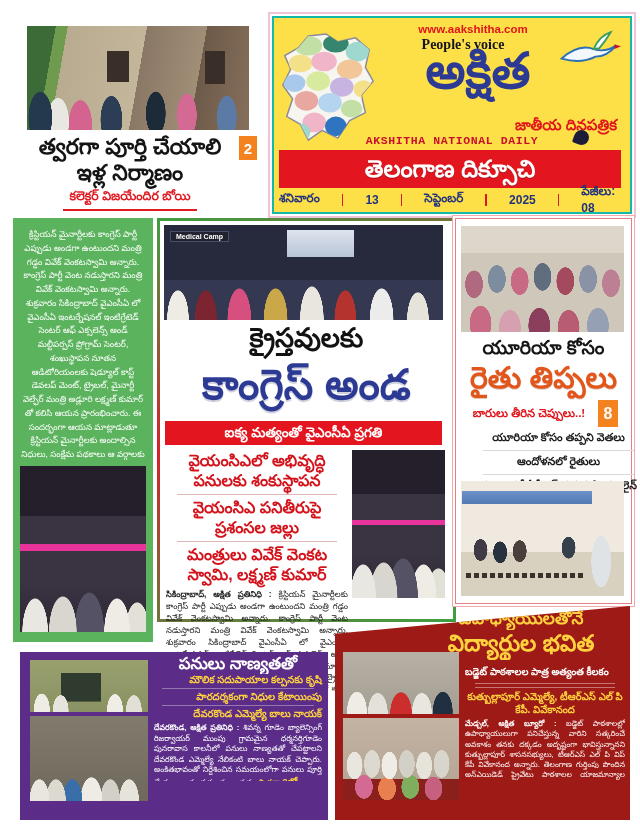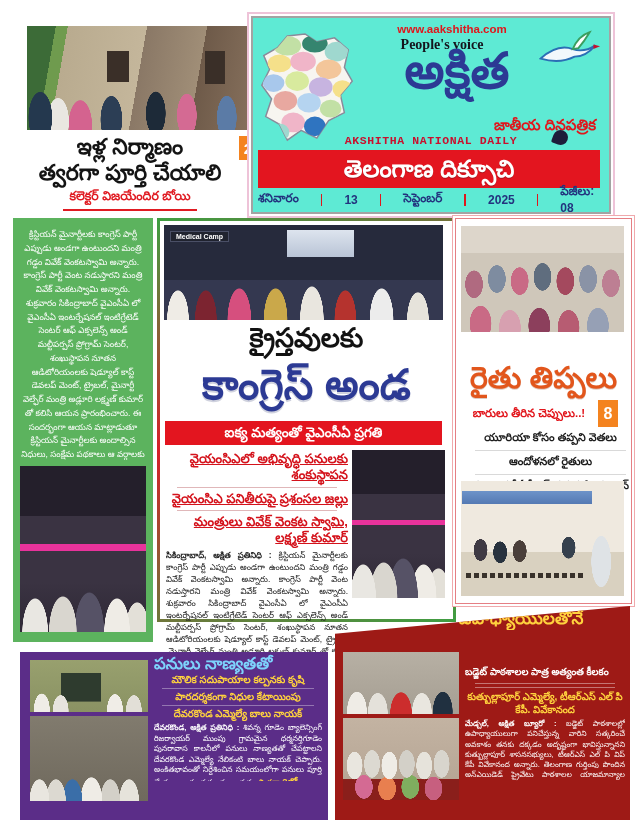--- a/index.html
+++ b/index.html
@@ -28,22 +28,22 @@
   .tl-head{left:0;top:118px;width:234px;color:#141414;font-weight:bold;
            font-size:22px;line-height:1.18;}
   .badge{background:#f4831f;color:#fff;font-weight:bold;display:flex;
          align-items:center;justify-content:center;}
   .tl-badge{left:226px;top:120px;width:18px;height:24px;font-size:15px;}
   .tl-byline{left:0;top:170px;width:234px;}
   .tl-byline span{display:inline-block;color:#e01b22;font-weight:bold;font-size:12.5px;
                   border-bottom:2px solid #e01b22;padding:0 6px 3px;}
 
   
-  #mh{left:251px;top:16px;width:356px;height:194px;background:#5eead4;
-      border:2px solid #a3a3a3;box-shadow:0 0 0 2px #fff,0 0 0 4px #eec3d8;}
+  #mh{left:272px;top:16px;width:356px;height:194px;background:#fde047;
+      border:2px solid #14b8a6;box-shadow:0 0 0 2px #fff,0 0 0 4px #eec3d8;}
   .mh-site{left:104px;top:5px;width:190px;color:#e0161c;font-weight:bold;font-size:11.5px;}
   .mh-voice{left:104px;top:19px;width:170px;color:#15151d;font-weight:bold;font-size:14px;
             font-family:"Liberation Serif",serif;}
   .mh-logo{left:96px;top:28px;width:216px;color:#2c3a94;font-weight:bold;font-size:50px;
            line-height:1;height:70px;overflow:hidden;}
   .mh-sub{right:4px;top:98px;width:120px;color:#e0161c;font-weight:bold;font-size:15px;}
   .mh-daily{left:56px;top:116px;width:244px;color:#c8102e;font-weight:bold;
             font-size:11.5px;letter-spacing:.6px;font-family:Liberation Mono, monospace;}
   .mh-flourish{left:300px;top:112px;width:15px;height:15px;background:#1d1d3a;
                border-radius:50% 50% 50% 12%;transform:rotate(20deg);}
@@ -87,21 +87,21 @@
   .mc-label{position:absolute;left:6px;top:6px;background:#20232f;color:#fff;font-size:7px;
             font-weight:bold;padding:1px 5px;border:1px solid #4a4f66;}
   .mc-screen{position:absolute;left:44%;top:5px;width:24%;height:28%;
              background:linear-gradient(#dde4ee,#b9c4d6);}
   .cb-h1{left:0;top:102px;width:100%;color:#121212;font-weight:bold;font-size:27px;height:38px;}
   .cb-h2{left:0;top:140px;width:100%;color:#2c3a94;font-weight:bold;font-size:42px;height:54px;
          text-shadow:0 2px 0 rgba(20,30,90,.2);}
   .cb-band{left:5px;top:200px;width:277px;height:24px;background:#e3151f;color:#fff;
            font-weight:bold;font-size:13.5px;line-height:24px;}
   .cb-left{left:6px;top:230px;width:182px;}
-  .cb-sub{color:#d4121b;font-weight:bold;font-size:13px;text-align:right;line-height:1.25;text-decoration:underline;}
+  .cb-sub{color:#d4121b;font-weight:bold;font-size:16px;text-align:center;line-height:1.25;}
   .rule{height:1px;background:#e0b7b9;width:88%;margin:3px auto;}
   .cb-body{margin-top:4px;color:#222;font-size:8.4px;line-height:1.42;height:102px;}
   .dateline{font-weight:bold;}
   .cb-photo2{left:192px;top:229px;width:93px;height:148px;}
 
   
   #rb{left:455px;top:218px;width:175px;height:384px;background:#fff;
       border:1px solid #e57f84;box-shadow:0 0 0 2px #fff,0 0 0 3px #f0a9ac;}
   .rb-photo1{left:5px;top:7px;width:163px;height:106px;
     background:
@@ -117,21 +117,21 @@
       radial-gradient(11px 18px at 48% 94%,#8c3f5c 97%,transparent),
       radial-gradient(11px 18px at 66% 96%,#b75c72 97%,transparent),
       radial-gradient(11px 18px at 84% 94%,#96a0b5 97%,transparent),
       linear-gradient(#ddd6cb 0 25%,#cfc7ba 25% 100%);}
   .rb-h1{left:0;top:118px;width:100%;color:#151515;font-weight:bold;font-size:19px;height:24px;}
   .rb-h2{left:0;top:142px;width:100%;color:#e2561c;font-weight:bold;font-size:30px;height:42px;
          text-shadow:0 1px 0 rgba(120,40,0,.25);}
   .rb-sub{left:8px;top:188px;width:130px;color:#e2161c;font-weight:bold;font-size:11.5px;}
   .rb-badge{left:142px;top:181px;width:20px;height:27px;font-size:16px;}
   .rb-s{color:#1b1b1b;font-weight:bold;font-size:11px;text-align:center;}
-  .rb-list{left:12px;top:212px;width:165px;}
+  .rb-list{left:20px;top:212px;width:165px;}
   .grule{height:1px;background:#d9d9d9;width:92%;margin:4px auto;}
   .rb-photo2{left:5px;top:262px;width:163px;height:115px;
     background:
       radial-gradient(7px 11px at 12% 60%,#3f3a44 97%,transparent),
       radial-gradient(7px 11px at 24% 62%,#28323e 97%,transparent),
       radial-gradient(7px 11px at 36% 61%,#4a3f3a 97%,transparent),
       radial-gradient(7px 11px at 66% 58%,#35404d 97%,transparent),
       radial-gradient(10px 26px at 86% 70%,#dfe3e6 97%,transparent),
       repeating-linear-gradient(90deg,#39322b 0 5px,#0000 5px 8px) 10% 84%/72% 5px no-repeat,
       linear-gradient(#6d93c9,#5479b3) 4% 10%/80% 13px no-repeat,
@@ -150,23 +150,23 @@
   .pb-photo2{left:10px;top:64px;width:118px;height:85px;
     background:
       radial-gradient(10px 22px at 8% 100%,#e9e6df 97%,transparent),
       radial-gradient(10px 22px at 22% 100%,#dcd9d1 97%,transparent),
       radial-gradient(10px 22px at 36% 100%,#3a6ea8 97%,transparent),
       radial-gradient(11px 24px at 52% 100%,#efece6 97%,transparent),
       radial-gradient(10px 22px at 68% 100%,#d3d0c8 97%,transparent),
       radial-gradient(10px 22px at 84% 100%,#e6e3db 97%,transparent),
       linear-gradient(#817b6e,#6f695d);}
   .pb-col{left:134px;top:2px;width:168px;}
-  .pb-h1{color:#7dd3fc;font-weight:bold;font-size:16.5px;height:20px;overflow:hidden;}
+  .pb-h1{color:#ffffff;font-weight:bold;font-size:16.5px;text-align:center;height:20px;overflow:hidden;}
   .pb-h2{color:#fff;font-weight:bold;font-size:32px;text-align:center;height:40px;overflow:hidden;}
-  .pb-sub{color:#ffd23e;font-weight:bold;font-size:10px;text-align:center;line-height:1.2;}
+  .pb-sub{color:#ffd23e;font-weight:bold;font-size:10px;text-align:right;line-height:1.2;}
   .prule{height:1px;background:rgba(255,255,255,.35);width:90%;margin:2px auto;}
   .pb-body{margin-top:3px;color:#fff;font-size:7.8px;line-height:1.35;height:58px;overflow:hidden;}
   .ycont{color:#ffd23e;font-weight:bold;}
   .ycontpg{color:#ffd23e;font-weight:bold;font-size:9.5px;}
 
   
   #mb{left:335px;top:606px;width:295px;height:214px;background:#9e1a16;
       clip-path:polygon(0 13%,100% 0,100% 100%,0 100%);}
   .mb-head{right:4px;top:3px;width:210px;text-align:center;}
   .mb-h1{color:#ffd23e;font-weight:bold;font-size:17px;height:21px;overflow:hidden;}
@@ -200,22 +200,22 @@
   .mb-body{margin-top:3px;color:#fff;font-size:7.6px;line-height:1.35;height:62px;overflow:hidden;}
 </style>
 </head>
 <body>
 
 <div class="page">
 
   <div class="abs" id="tl">
     <div class="abs tl-photo"></div>
     <div class="abs tl-head ctr">
+      <div>త్వరగా పూర్తి చేయాలి</div>
       <div>ఇళ్ల నిర్మాణం</div>
-      <div>త్వరగా పూర్తి చేయాలి</div>
     </div>
     <div class="abs badge tl-badge">2</div>
     <div class="abs tl-byline ctr">
       <span>కలెక్టర్ విజయేందిర బోయి</span>
     </div>
   </div>
 
   <div class="abs" id="mh">
     <svg class="abs mh-map" viewBox="0 0 100 120">
       <defs>
@@ -289,20 +289,21 @@
       <div class="cb-sub">మంత్రులు వివేక్ వెంకట స్వామి, లక్ష్మణ్ కుమార్</div>
       <div class="cb-body jst hide">
         <span class="dateline">సికింద్రాబాద్, అక్షిత ప్రతినిధి : </span><span>క్రిస్టియన్ మైనార్టీలకు కాంగ్రెస్ పార్టీ ఎప్పుడు అండగా ఉంటుందని మంత్రి గడ్డం వివేక్ వెంకటస్వామి అన్నారు. కాంగ్రెస్ పార్టీ వెంట నడుస్తారని మంత్రి వివేక్ వెంకటస్వామి అన్నారు. శుక్రవారం సికింద్రాబాద్ వైఎంసీఏ లో వైఎంసీఏ ఇంటర్నేషనల్ ఇంటిగ్రేటెడ్ సెంటర్ ఆఫ్ ఎక్సలెన్స్ అండ్ మల్టీపర్పస్ ప్రోగ్రామ్ సెంటర్, శంఖుస్థాపన నూతన ఆడిటోరియంలకు షెడ్యూల్ కాస్ట్ డెవలప్ మెంట్, ట్రైబల్ ,మైనార్టీ వెల్ఫేర్ మంత్రి అడ్లూరి లక్ష్మణ్ కుమార్ తో కలిసి ఆయన ప్రారంభించారు. ఈ సందర్భంగా ఆయన మాట్లాడుతూ క్రిస్టియన్ మైనార్టీలకు అందాల్సిన నిధులు, సంక్షేమ పథకాలు ఆ వర్గాలకు అందాల్సిన </span>
       </div>
     </div>
     <div class="abs ph cb-photo2 ph-ribbon"></div>
   </div>
 
   <div class="abs" id="rb">
     <div class="abs rb-photo1"></div>
+    <div class="abs rb-h1 ctr">యూరియా కోసం</div>
     <div class="abs rb-h2 ctr">రైతు తిప్పలు</div>
     <div class="abs rb-sub ctr">బారులు తీరిన చెప్పులు..!</div>
     <div class="abs badge rb-badge">8</div>
     <div class="abs rb-list">
       <div class="rb-s">యూరియా కోసం తప్పని వెతలు</div>
       <div class="grule"></div>
       <div class="rb-s">ఆందోళనలో రైతులు</div>
       <div class="grule"></div>
       <div class="rb-s">వలిగొండ పీఏసీఎస్ వద్ద మహిళల లైన్</div>
     </div>
@@ -321,20 +322,21 @@
       <div class="pb-sub">దేవరకొండ ఎమ్మెల్యే బాలు నాయక్</div>
       <div class="pb-body jst">
         <span class="dateline">దేవరకొండ, అక్షిత ప్రతినిధి : </span><span>శివన్న గూడెం బ్యాలెన్సింగ్ రిజర్వాయర్ ముంపు గ్రామమైన ధర్మనర్తిగూడెం పునరావాస కాలనీలో పనులు నాణ్యతతో చేపట్టాలని దేవరకొండ ఎమ్మెల్యే నేలికంటి బాలు నాయక్ చెప్పారు. అంకితభావంతో నిర్దేశించిన సమయంలోగా పనులు పూర్తి చేయాలన్నారు. శుక్రవారం ఆయన </span><span class="ycont">..మిగతా </span><span class="ycontpg">2లో</span>
       </div>
     </div>
   </div>
 
   <div class="abs" id="mb">
     <div class="abs mb-head">
       <div class="mb-h1">ఉపాధ్యాయులతోనే</div>
+      <div class="mb-h2">విద్యార్థుల భవిత</div>
     </div>
     <div class="abs ph mb-photo1"></div>
     <div class="abs ph mb-photo2"></div>
     <div class="abs mb-col">
       <div class="mb-s1">బడ్జెట్ పాఠశాలల పాత్ర అత్యంత కీలకం</div>
       <div class="mrule"></div>
       <div class="mrule"></div>
       <div class="mb-s2">కుత్బుల్లాపూర్ ఎమ్మెల్యే, టీఆర్ఎస్ ఎల్ పి కేపీ. వివేకానంద</div>
       <div class="mb-body jst">
         <span class="dateline">మేడ్చల్, అక్షిత బ్యూరో : </span><span>బడ్జెట్ పాఠశాలల్లో ఉపాధ్యాయులుగా పనిచేస్తున్న వారిని సత్కరించే అవకాశం తనకు దక్కడం అదృష్టంగా భావిస్తున్నానని కుత్బుల్లాపూర్ శాసనసభ్యులు, టీఆర్ఎస్ ఎల్ పి విప్ కేపీ వివేకానంద అన్నారు. తెలంగాణ గుర్తింపు పొందిన అన్‌ఎయిడెడ్ ప్రైవేటు పాఠశాలల యాజమాన్యాల సంఘం (ట్రూపా) ఆధ్వర్యంలో </span><span class="ycontpg">2లో</span>

